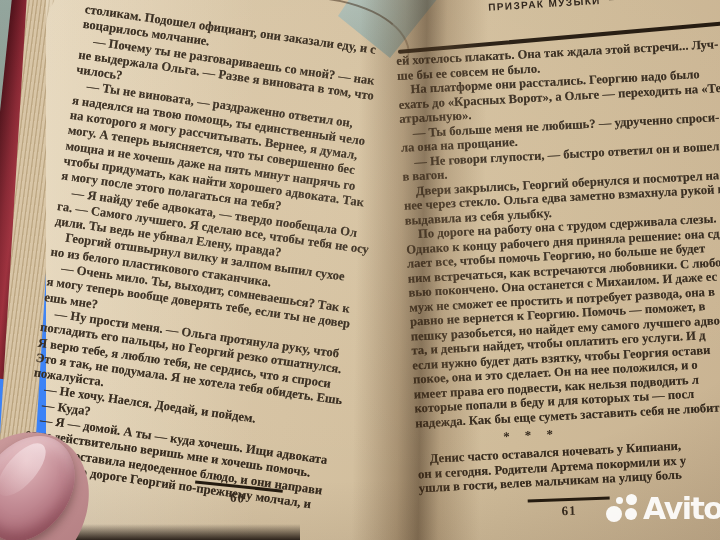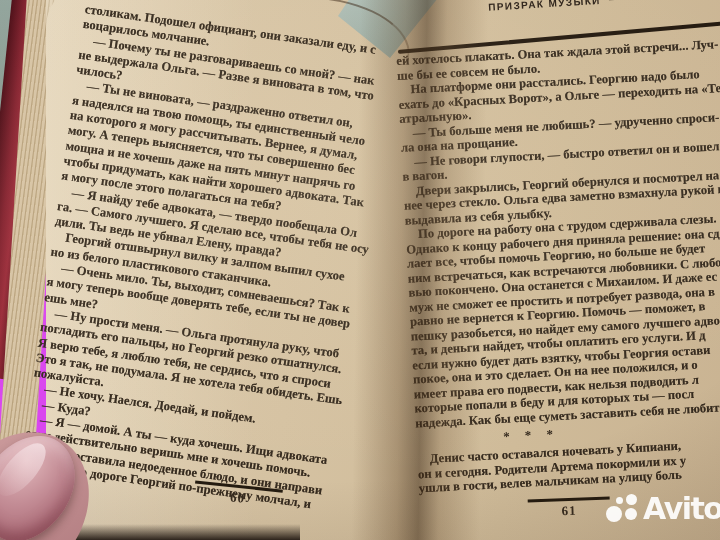--- a/index.html
+++ b/index.html
@@ -1,16 +1,16 @@
 <!DOCTYPE html>
 <html><head>
 <meta charset="utf-8">
 <style>
   html,body{margin:0;padding:0;background:#111;}
-  .photo{position:relative;width:720px;height:540px;overflow:hidden;background:#d946ef;
+  .photo{position:relative;width:720px;height:540px;overflow:hidden;background:#3b82f6;
          font-family:"Liberation Serif",serif;}
   .photo *{position:absolute;box-sizing:border-box;}
 
   
   .surface{left:-2px;top:-2px;width:50px;height:340px;z-index:1;
            background:linear-gradient(170deg,#93a59d,#74867d);
            clip-path:polygon(0 0,100% 0,22% 58%,0 64%);}
 
   
   .cover-edge{left:13px;top:-12px;width:32px;height:390px;z-index:2;

